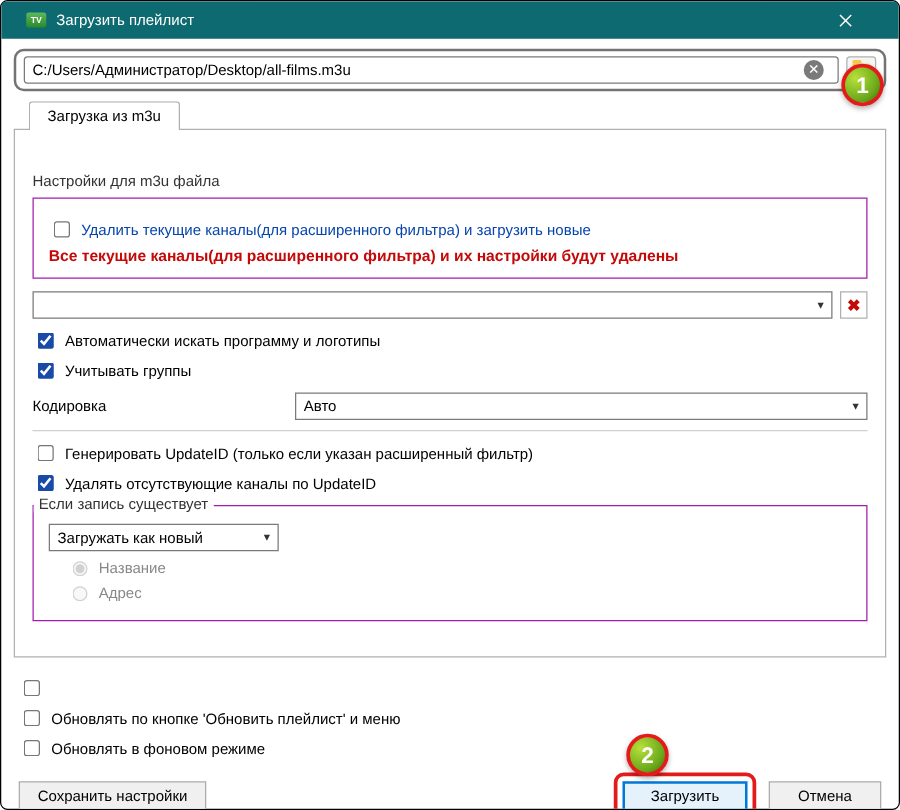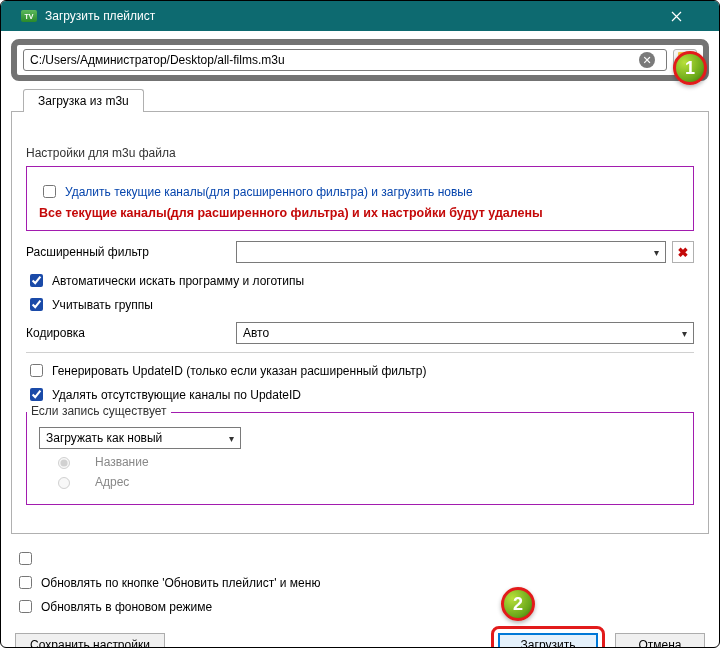--- a/index.html
+++ b/index.html
@@ -35,21 +35,21 @@
   .titlebar .title { flex: 1; font-size: 12px; }
   .titlebar .close-btn {
     width: 45px; height: 30px;
     display:flex; align-items:center; justify-content:center;
     color:#fff; font-size: 14px;
   }
 
   .content { padding: 8px 10px 10px 10px; }
 
   .path-row {
-    border: 6px solid #737373;
+    border: 2px solid #737373;
     border-radius: 8px;
     padding: 4px 6px;
     display: flex;
     align-items: center;
     gap: 6px;
     position: relative;
   }
   .path-input {
     flex: 1;
     height: 22px;
@@ -150,21 +150,21 @@
     background:#fff; font-size:12px;
     display:flex; align-items:center; justify-content:space-between;
     padding: 0 6px;
   }
   .select .arrow { font-size:10px; color:#333; }
   .del-btn {
     width:22px; height:22px; border:1px solid #b0b0b0;
     background:#fff; display:flex; align-items:center; justify-content:center;
     color:#c40909; font-weight:bold; font-size:13px;
   }
-  .radio-row { display:flex; align-items:center; gap:22px; margin:5px 0 5px 14px; color:#888; }
+  .radio-row { display:flex; align-items:center; gap:6px; margin:5px 0 5px 14px; color:#888; }
   .radio { width:12px; height:12px; }
 
   .bottom-panel { padding: 10px 4px 0 4px; }
   .button-row {
     display:flex; gap:10px; align-items:center;
     margin-top: 10px;
   }
   .btn {
     height: 24px;
     border: 1px solid #adadad;
@@ -225,21 +225,20 @@
 
     <div class="fieldset-box">
       <div class="cb-row">
         <input type="checkbox" class="cb" style="">
         <span class="link-text">Удалить текущие каналы(для расширенного фильтра) и загрузить новые</span>
       </div>
       <div class="warn-text">Все текущие каналы(для расширенного фильтра) и их настройки будут удалены</div>
     </div>
 
     <div class="form-row">
-      <div class="lbl">Расширенный фильтр</div>
       <div class="ctrl">
         <div class="select">
           <span></span>
           <span class="arrow">▾</span>
         </div>
         <div class="del-btn">
           <span>✖</span>
         </div>
       </div>
     </div>
@@ -270,21 +269,21 @@
       <span>Генерировать UpdateID (только если указан расширенный фильтр)</span>
     </div>
     <div class="cb-row">
       <input type="checkbox" class="cb" checked="" style="">
       <span>Удалять отсутствующие каналы по UpdateID</span>
     </div>
 
     <div class="fieldset-wrapper">
       <div class="fieldset-legend">Если запись существует</div>
       <div class="fieldset-box" style="padding-top:14px;">
-        <div class="select" style="width:202px;">
+        <div class="select" style="width:184px;">
           <span>Загружать как новый</span>
           <span class="arrow">▾</span>
         </div>
         <div class="radio-row">
           <input type="radio" class="radio" checked="" disabled="" style="">
           <span>Название</span>
         </div>
         <div class="radio-row">
           <input type="radio" class="radio" disabled="" style="">
           <span>Адрес</span>

